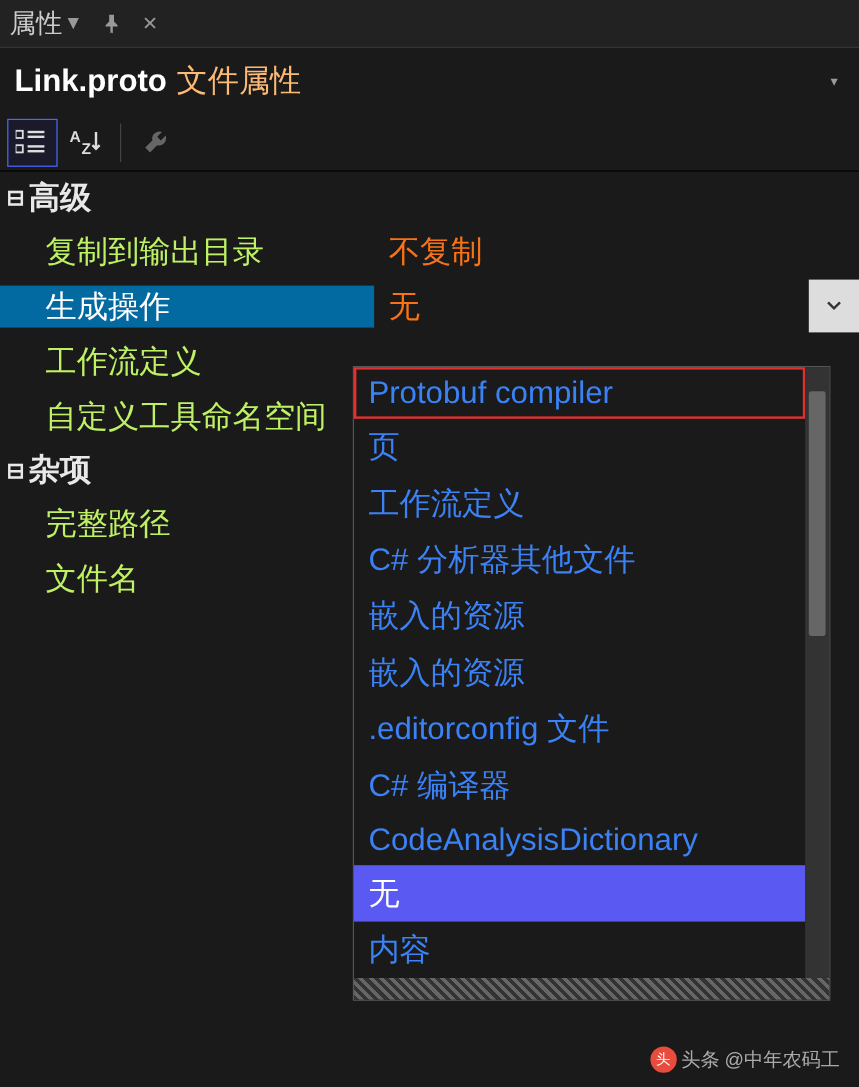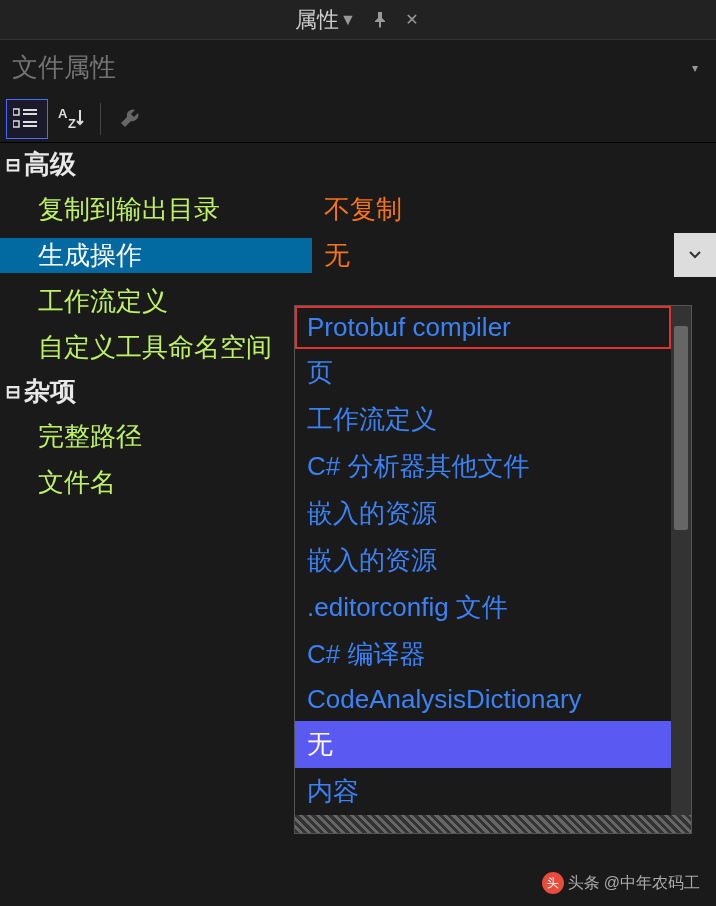--- a/index.html
+++ b/index.html
@@ -14,21 +14,21 @@
       width: 716px;
       height: 906px;
       overflow: hidden;
       position: relative;
     }
     .titlebar {
       background: #222;
       height: 40px;
       display: flex;
       align-items: center;
-      justify-content: center;
+      justify-content: flex-start;
       padding: 0 8px;
       border-bottom: 1px solid #333;
     }
     .titlebar-title {
       font-size: 22px;
       color: #ccc;
     }
     .titlebar-controls {
       display: flex;
       gap: 14px;
@@ -55,21 +55,21 @@
     .subheader-left {
       display: flex;
       align-items: center;
       gap: 8px;
     }
     .subheader-filename {
       font-weight: bold;
       color: #fff;
     }
     .subheader-label {
-      color: #737373;
+      color: #fdba74;
       font-family: Liberation Mono, monospace;
     }
     .toolbar {
       display: flex;
       padding: 4px 6px;
       gap: 2px;
       border-bottom: 1px solid #000;
       height: 48px;
       align-items: center;
     }
@@ -240,20 +240,21 @@
       <svg width="14" height="16" viewBox="0 0 14 16">
           <path d="M5 0h4v6l3 3v1H8v6l-1-1-1 1v-6H2V9l3-3V0z" fill="#999"></path>
         </svg>
     </div>
     <div class="titlebar-icon">✕</div>
   </div>
 </div>
 
 <div class="subheader">
   <div class="subheader-left">
+    <span class="subheader-filename">Link.proto</span>
     <span class="subheader-label">文件属性</span>
   </div>
   <div class="titlebar-icon" style="font-size:12px;">▾</div>
 </div>
 
 <div class="toolbar">
   <div class="toolbar-btn active">
     <svg width="28" height="24" viewBox="0 0 28 24">
       <rect x="0" y="2" width="6" height="6" fill="none" stroke="#ddd" stroke-width="1.5"></rect>
       <rect x="10" y="2" width="14" height="2" fill="#ddd"></rect>

